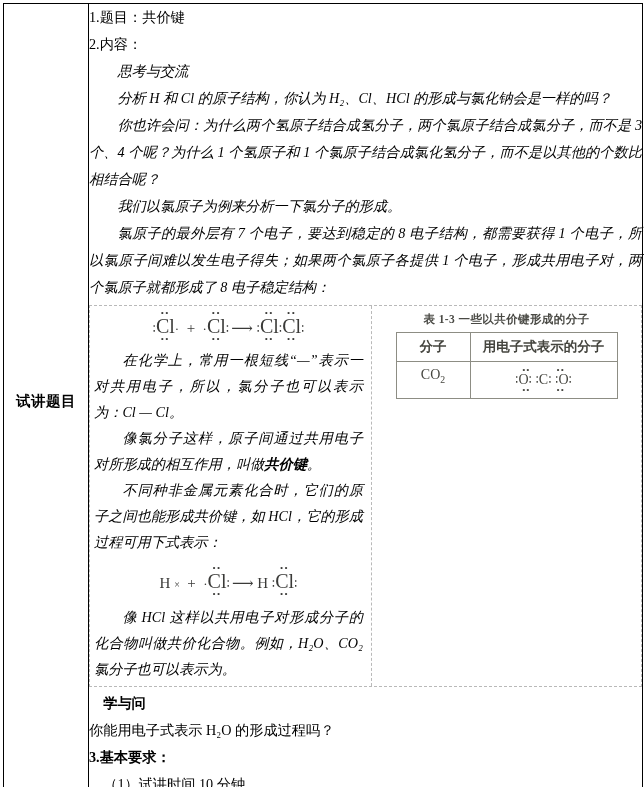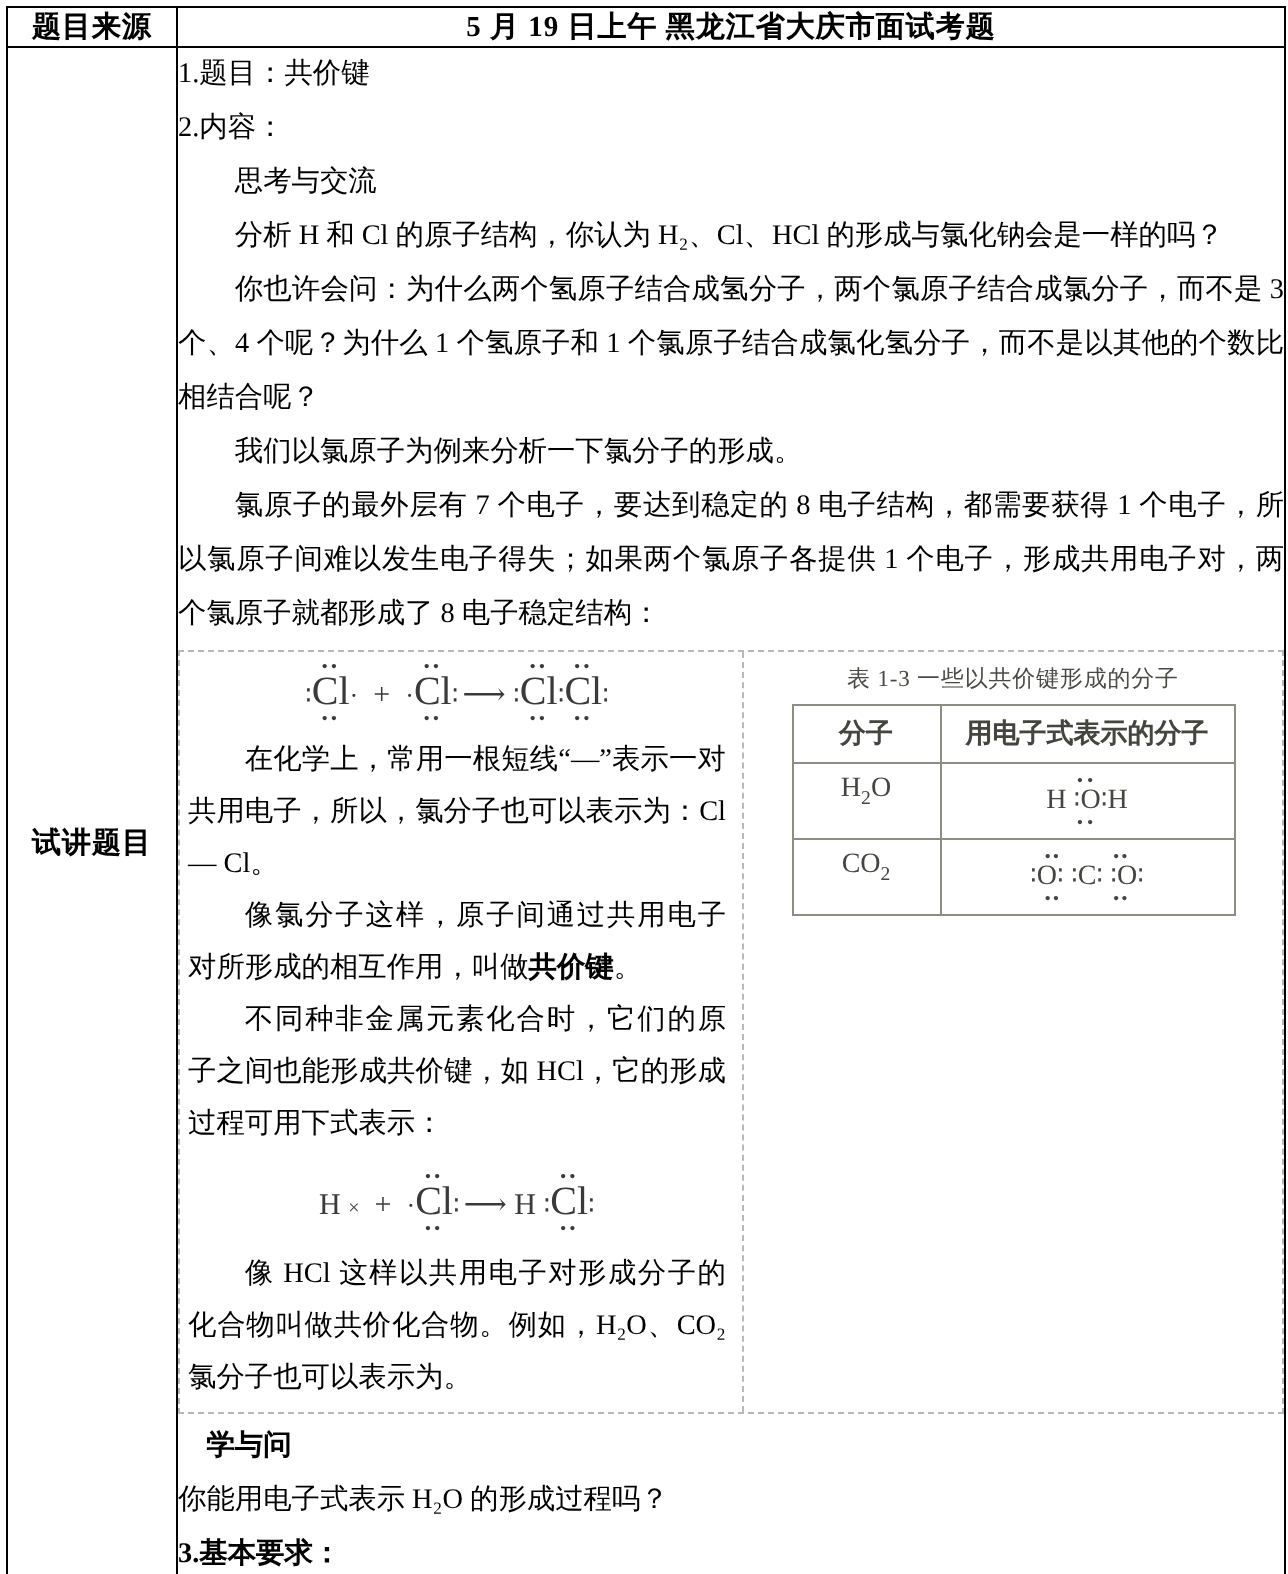--- a/index.html
+++ b/index.html
@@ -61,21 +61,21 @@
   }
 
   
   p.line {
     margin: 0 0 0 0;
     font-size: 14.2px;
     line-height: 27px;
     text-align: justify;
     text-justify: inter-ideograph;
   }
-  p.indent  { text-indent: 2em; }
+  p.indent  { text-indent: 2em; font-style: italic; }
   p.indent1 { text-indent: 1em; }
   .bold { font-weight: 700; }
 
   
   .figure-box {
     margin: 4px 0 3px 0;
     border: 1px dashed #b9b9b9;
     display: flex;
     min-height: 355px;
     box-sizing: border-box;
@@ -123,21 +123,21 @@
   }
   .lw .dt-top { top: -7px; }
   .lw .dt-bot { bottom: -8px; }
   .dots-side { font-size: 13px; letter-spacing: 0px; }
   .arrow { letter-spacing: -2px; margin: 0 2px; }
 
   
   .tbl-caption {
     text-align: center;
     font-size: 11.5px;
-    font-weight: 400;
+    font-weight: 700;
     color: #4a4a45;
     margin: 2px 0 5px 0;
     letter-spacing: 0.4px;
   }
   .chem-table {
     width: 222px;
     margin: 0 auto;
     border-collapse: collapse;
     table-layout: fixed;
     color: #45453f;
@@ -178,28 +178,20 @@
 
 <div class="page">
 
   <table class="doc-table">
     <colgroup>
       <col class="col-label">
       <col>
     </colgroup>
     <tbody>
 
-      <tr>
-        <td class="source-label">
-          <span>题目来源</span>
-        </td>
-        <td class="source-value">
-          <span>5 月 19 日上午  黑龙江省大庆市面试考题</span>
-        </td>
-      </tr>
 
       <tr>
         <td class="side-label">
           <span>试讲题目</span>
         </td>
         <td class="body-cell">
 
           <p class="line">1.题目：共价键</p>
           <p class="line">2.内容：</p>
           <p class="line indent">思考与交流</p>
@@ -243,30 +235,20 @@
                     <col class="c-mol">
                     <col>
                   </colgroup>
                 <thead>
                   <tr>
                     <td>分子</td>
                     <td>用电子式表示的分子</td>
                   </tr>
                 </thead>
                 <tbody>
-                  <tr>
-                    <td class="mol">H<sub>2</sub>O</td>
-                    <td>
-                      <div class="stack">
-                        <span class="topdots">••</span>
-                        <span class="mid">H&nbsp;<span class="dots-side">∶</span>O<span class="dots-side">∶</span>H</span>
-                        <span class="botdots">••</span>
-                      </div>
-                    </td>
-                  </tr>
                   <tr>
                     <td class="mol">CO<sub>2</sub></td>
                     <td>
                       <div class="stack">
                         <span class="topdots" style="letter-spacing:1px">••&nbsp;&nbsp;&nbsp;&nbsp;&nbsp;&nbsp;&nbsp;&nbsp;••</span>
                         <span class="mid"><span class="dots-side">∶</span>O<span class="dots-side">∶</span>&nbsp;<span class="dots-side">∶</span>C<span class="dots-side">∶</span>&nbsp;<span class="dots-side">∶</span>O<span class="dots-side">∶</span></span>
                         <span class="botdots" style="letter-spacing:1px">••&nbsp;&nbsp;&nbsp;&nbsp;&nbsp;&nbsp;&nbsp;&nbsp;••</span>
                       </div>
                     </td>
                   </tr>

